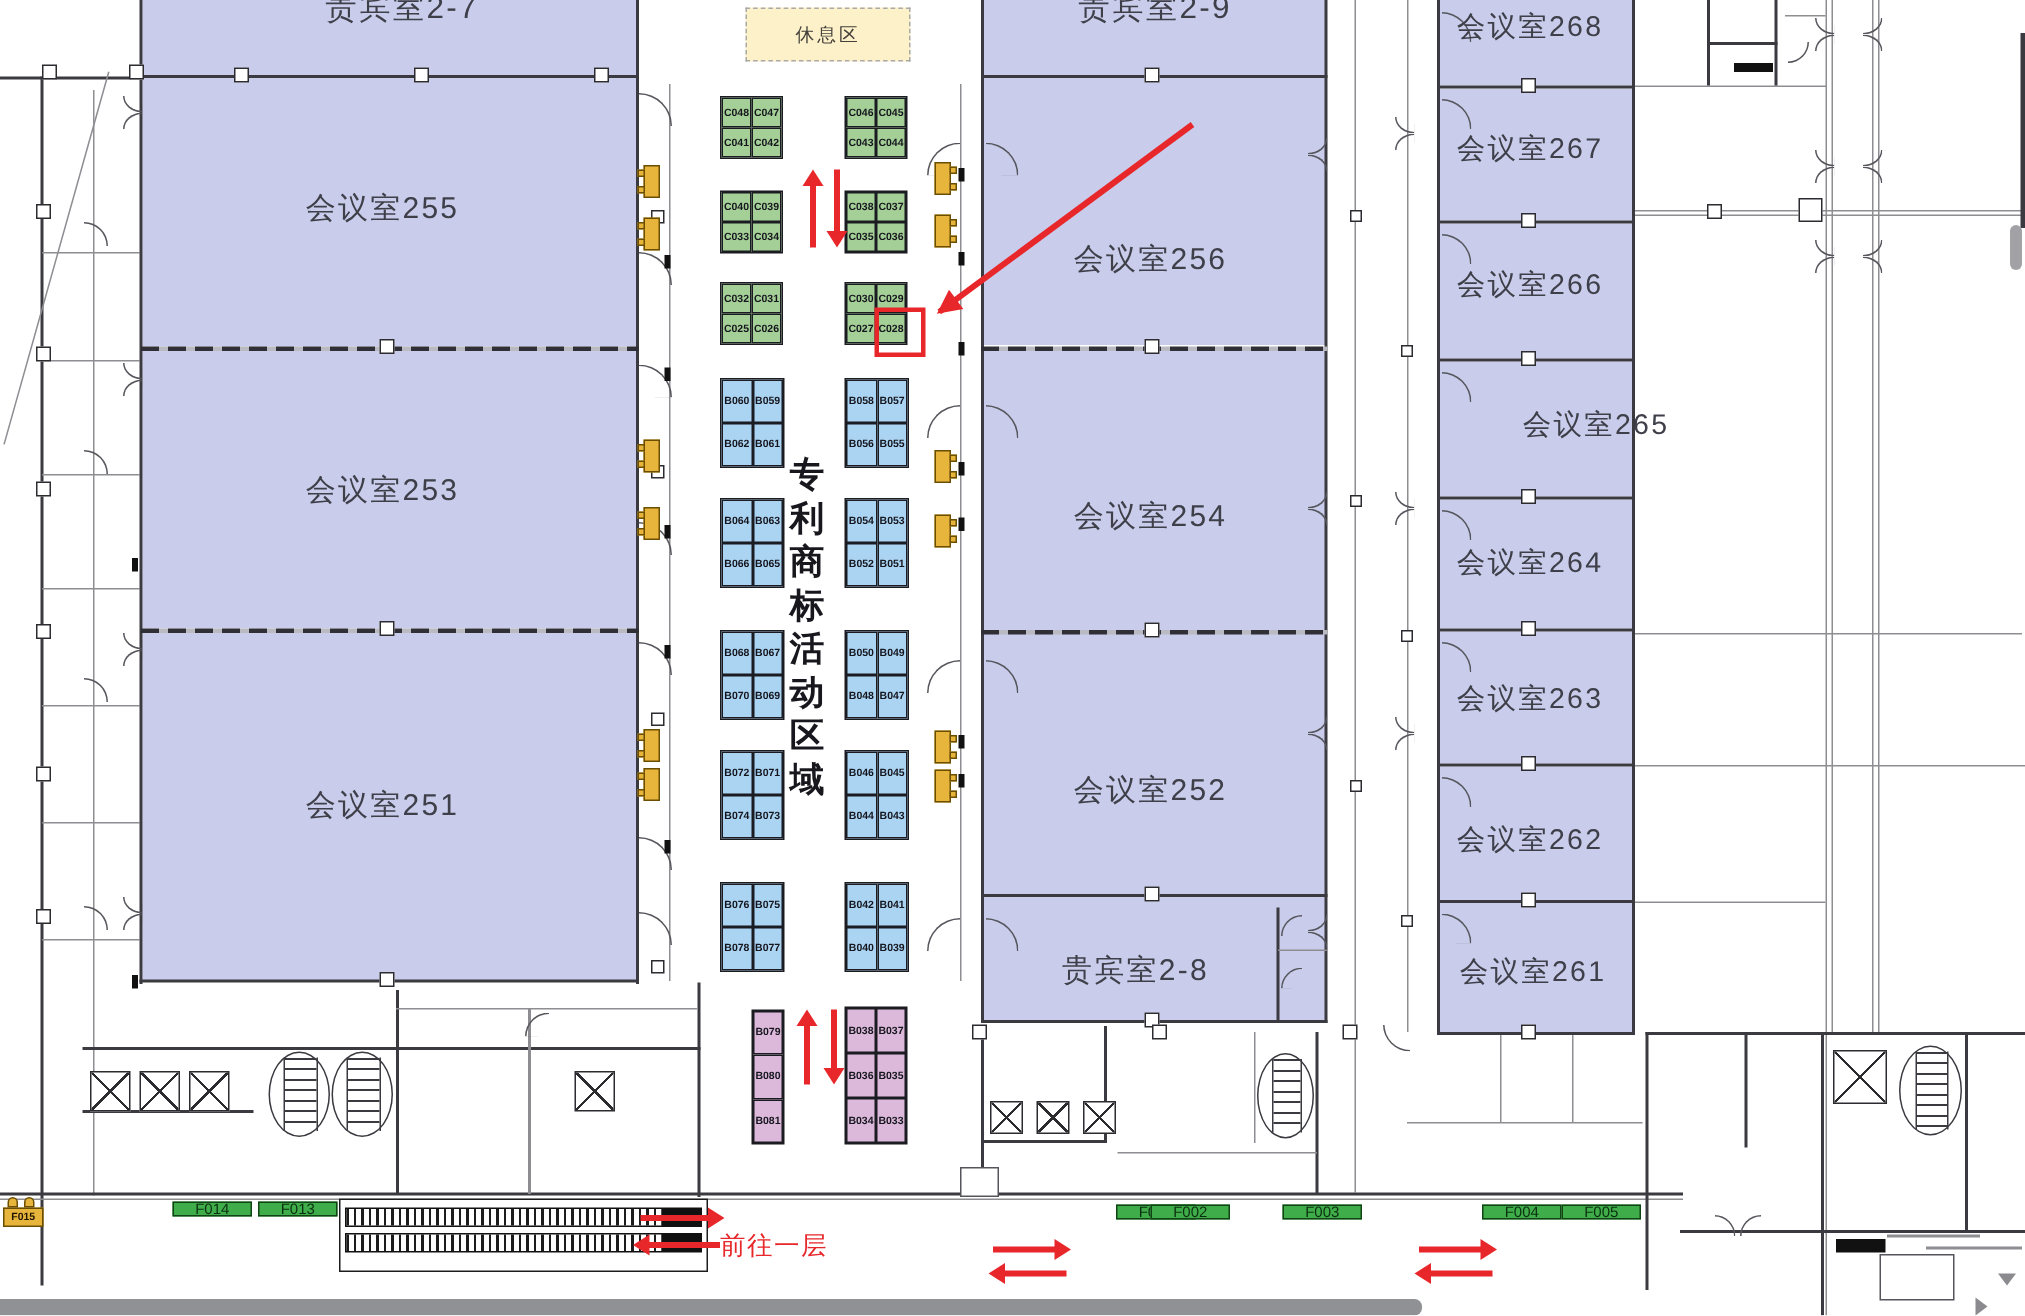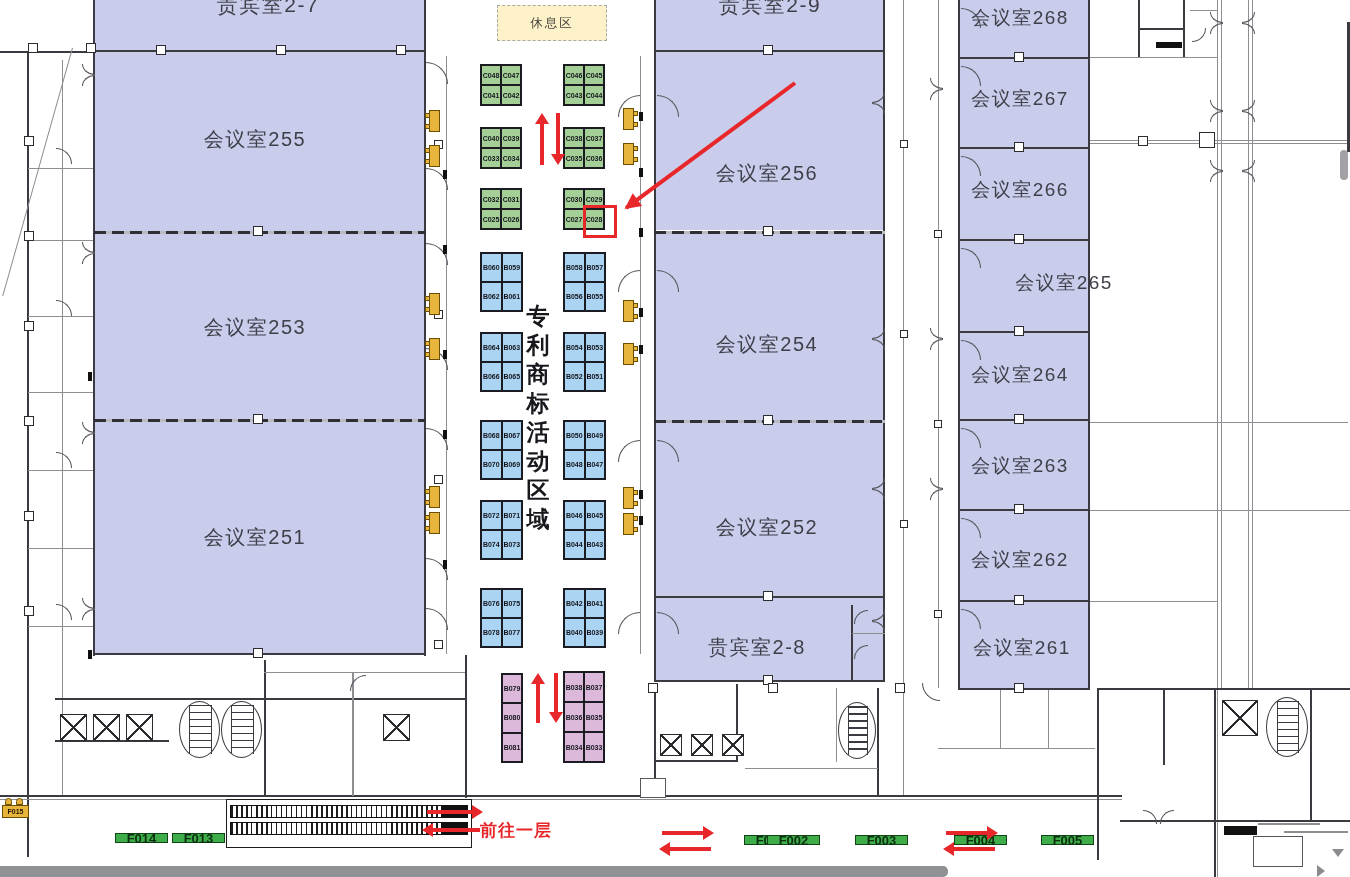--- a/index.html
+++ b/index.html
@@ -32,25 +32,25 @@
     border-left:1px solid #3a3a40;border-right:1px solid #3a3a40;
     background:repeating-linear-gradient(180deg,#3a3a40 0 1.5px,transparent 1.5px 7px);}
   .booth-block{position:absolute;display:grid;box-sizing:border-box;border:1px solid #1b1b22;z-index:6;}
   .booth-cell{display:flex;align-items:center;justify-content:center;box-sizing:border-box;
     border:1px solid #1b1b22;font-size:7px;font-weight:700;color:#15151d;overflow:hidden;}
   .rest-area{position:absolute;left:497px;top:5px;width:110px;height:36px;background:#fdf1ca;
     border:1px dashed #a9a9a9;box-sizing:border-box;display:flex;align-items:center;justify-content:center;
     font-size:12.5px;color:#44403a;letter-spacing:2px;z-index:6;}
   #activity-col{position:absolute;left:524px;top:302px;width:28px;text-align:center;
     font-size:23px;font-weight:700;color:#17171d;line-height:29px;z-index:6;}
-  #goto-label{position:absolute;left:480px;top:819px;font-size:17px;font-weight:700;color:#e8272b;
+  #goto-label{position:absolute;left:480px;top:819px;font-size:17px;font-weight:400;color:#e8272b;
     letter-spacing:1px;z-index:8;}
   .marker{position:absolute;width:53px;height:10px;background:#3fad49;border:1px solid #114415;
     box-sizing:border-box;display:flex;align-items:center;justify-content:center;
-    font-size:13px;font-weight:700;color:#0c2e10;z-index:7;margin-top:32px;}
+    font-size:10px;font-weight:400;color:#0c2e10;z-index:7;}
   .tag{position:absolute;background:#e7b43c;border:1px solid #6b4e00;box-sizing:border-box;z-index:7;}
   .tag .bump{position:absolute;width:5px;height:5px;background:#e7b43c;border:1px solid #6b4e00;box-sizing:border-box;}
   .corner-tag{position:absolute;left:2px;top:805px;width:27px;height:13px;background:#e7b43c;
     border:1px solid #6b4e00;box-sizing:border-box;font-size:7px;font-weight:700;color:#201500;
     display:flex;align-items:center;justify-content:center;z-index:7;}
   .corner-bump{position:absolute;width:7px;height:7px;background:#e7b43c;border:1px solid #6b4e00;
     border-radius:50% 50% 0 0;box-sizing:border-box;top:798px;z-index:7;}
   .red{background:#e8272b;}
   .highlight-rect{position:absolute;border:3px solid #e8272b;box-sizing:border-box;z-index:9;background:transparent;}
   .arrow{position:absolute;z-index:9;}
@@ -501,21 +501,21 @@
       <div class="booth-cell" style="background: rgb(220, 185, 218);">B036</div>
       <div class="booth-cell" style="background: rgb(220, 185, 218);">B035</div>
       <div class="booth-cell" style="background: rgb(220, 185, 218);">B034</div>
       <div class="booth-cell" style="background: rgb(220, 185, 218);">B033</div>
     </div>
     <div class="marker" style="left: 115px; top: 801px; position: absolute;">F014</div>
     <div class="marker" style="left: 172px; top: 801px; position: absolute;">F013</div>
     <div class="marker" style="left: 744px; top: 803px; position: absolute;">F001</div>
     <div class="marker" style="left: 767px; top: 803px; position: absolute;">F002</div>
     <div class="marker" style="left: 855px; top: 803px; position: absolute;">F003</div>
-    <div class="marker" style="left: 954px; top: 803px; position: absolute;">F004</div>
+    <div class="marker" style="left: 988px; top: 803px; position: absolute;">F004</div>
     <div class="marker" style="left: 1041px; top: 803px; position: absolute;">F005</div>
     <div class="tag" style="left: 429px; top: 110px; width: 11px; height: 22px; position: absolute;">
       <div class="bump" style="top: 2px; left: -5px;"></div>
       <div class="bump" style="top: 13px; left: -5px;"></div>
     </div>
     <div class="tag" style="left: 429px; top: 145px; width: 11px; height: 22px; position: absolute;">
       <div class="bump" style="top: 2px; left: -5px;"></div>
       <div class="bump" style="top: 13px; left: -5px;"></div>
     </div>
     <div class="tag" style="left: 429px; top: 293px; width: 11px; height: 22px; position: absolute;">

